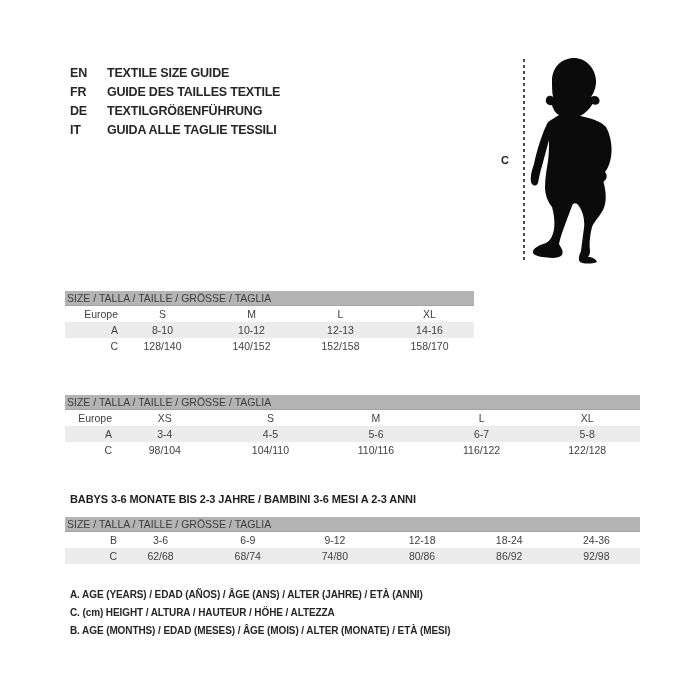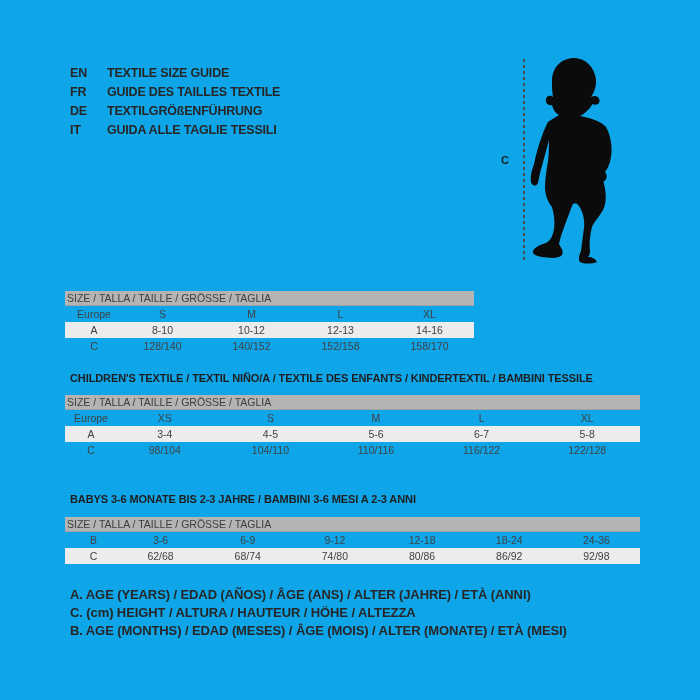--- a/index.html
+++ b/index.html
@@ -1,17 +1,17 @@
 <!DOCTYPE html>
 <html style="--header-band: #b4b4b4; --row-shaded: #ececec; --silhouette: #0b0b0b;"><head>
 <meta charset="utf-8">
 <style>
   html,body{margin:0;padding:0;background:#888;}
   .page{
-    position:relative;width:700px;height:700px;background:#0ea5e9;
+    position:relative;width:700px;height:700px;background:#ffffff;
     font-family:"Liberation Sans","DejaVu Sans",sans-serif;
     color:#3f3f3f;overflow:hidden;margin:0 auto;
   }
   
   .lang-block{position:absolute;left:70px;top:64px;}
   .lang-row{display:flex;height:19px;line-height:19px;font-size:12.5px;font-weight:bold;color:#262626;letter-spacing:-0.2px;}
   .lang-code{width:37px;}
   
   .height-label{position:absolute;left:501px;top:154px;font-size:11px;font-weight:600;color:#222222;}
   .dash-line{position:absolute;left:523px;top:59px;width:2px;height:202px;
@@ -21,25 +21,25 @@
   .sec-title{position:absolute;left:70px;font-size:11px;font-weight:bold;color:#1e1e1e;letter-spacing:-0.1px;white-space:nowrap;}
   
   .tbl{position:absolute;left:65px;}
   .band{background:var(--header-band,#b4b4b4);height:15px;line-height:15px;font-size:10.5px;
     color:#3d3d3d;padding-left:2px;border-bottom:1px solid #a3a3a3;box-sizing:border-box;}
   .row{display:grid;height:16px;line-height:16px;font-size:10.5px;color:#414141;}
   .row.shaded{background:var(--row-shaded,#ececec);}
   .t1{width:409px;} .t1 .row{grid-template-columns:53px repeat(4,1fr);}
   .t2{width:575px;} .t2 .row{grid-template-columns:47px repeat(5,1fr);}
   .t3{width:575px;} .t3 .row{grid-template-columns:52px repeat(6,1fr);}
-  .lbl{text-align:center;padding-left:5px;}
+  .lbl{text-align:right;padding-left:5px;}
   .val{text-align:center;}
   
   .notes{position:absolute;left:70px;top:586px;}
-  .note-line{height:18px;line-height:18px;font-size:13px;font-weight:bold;color:#262626;letter-spacing:-0.1px;white-space:nowrap;}
+  .note-line{height:18px;line-height:18px;font-size:10px;font-weight:bold;color:#262626;letter-spacing:-0.1px;white-space:nowrap;}
 </style>
 </head>
 <body>
 
 <div class="page">
 
   <div class="lang-block">
     <div class="lang-row">
       <span class="lang-code">EN</span>
       <span>TEXTILE SIZE GUIDE</span>
@@ -82,21 +82,20 @@
     </div>
     <div class="row">
       <span class="lbl">C</span>
       <span class="val">128/140</span>
       <span class="val">140/152</span>
       <span class="val">152/158</span>
       <span class="val">158/170</span>
     </div>
   </div>
 
-  <div class="sec-title" style="top:372px">CHILDREN'S TEXTILE / TEXTIL NIÑO/A / TEXTILE DES ENFANTS / KINDERTEXTIL / BAMBINI TESSILE</div>
   <div class="tbl t2" style="top:395px">
     <div class="band">SIZE / TALLA / TAILLE / GRÖSSE / TAGLIA</div>
     <div class="row">
       <span class="lbl">Europe</span>
       <span class="val">XS</span>
       <span class="val">S</span>
       <span class="val">M</span>
       <span class="val">L</span>
       <span class="val">XL</span>
     </div>

